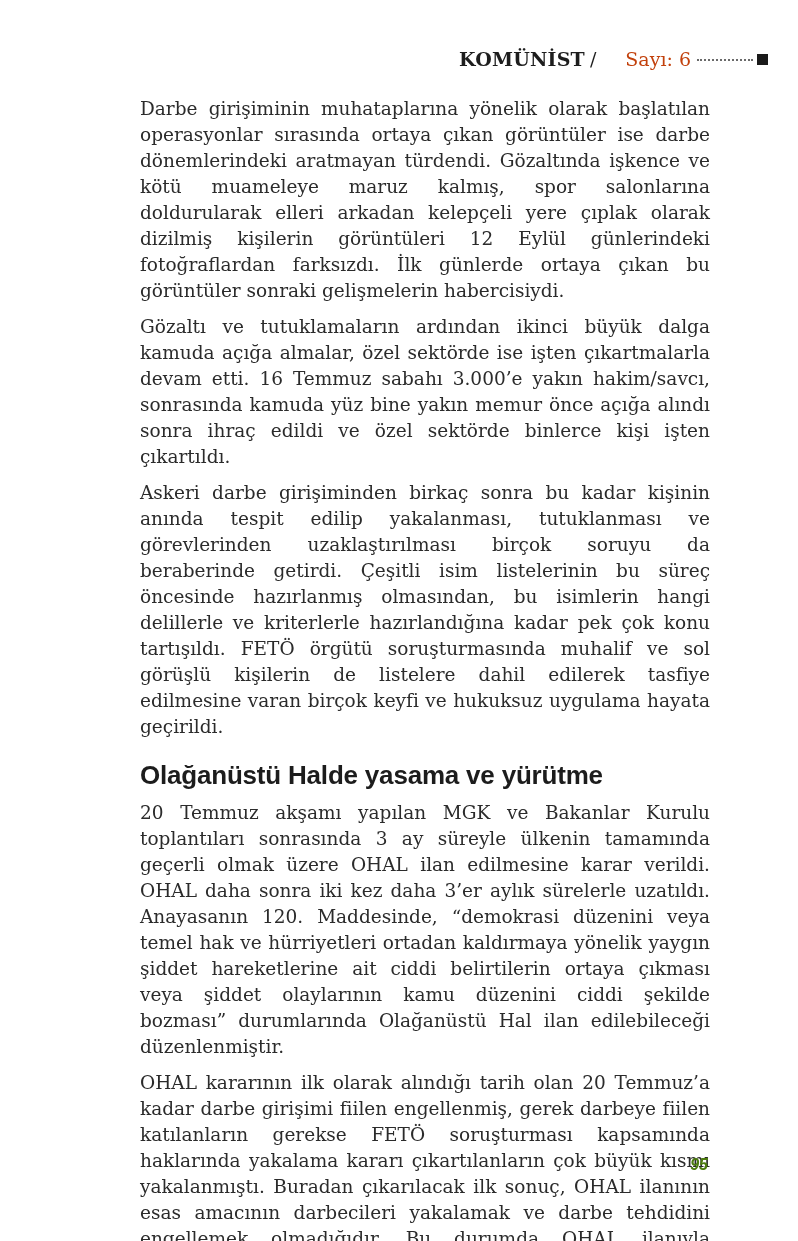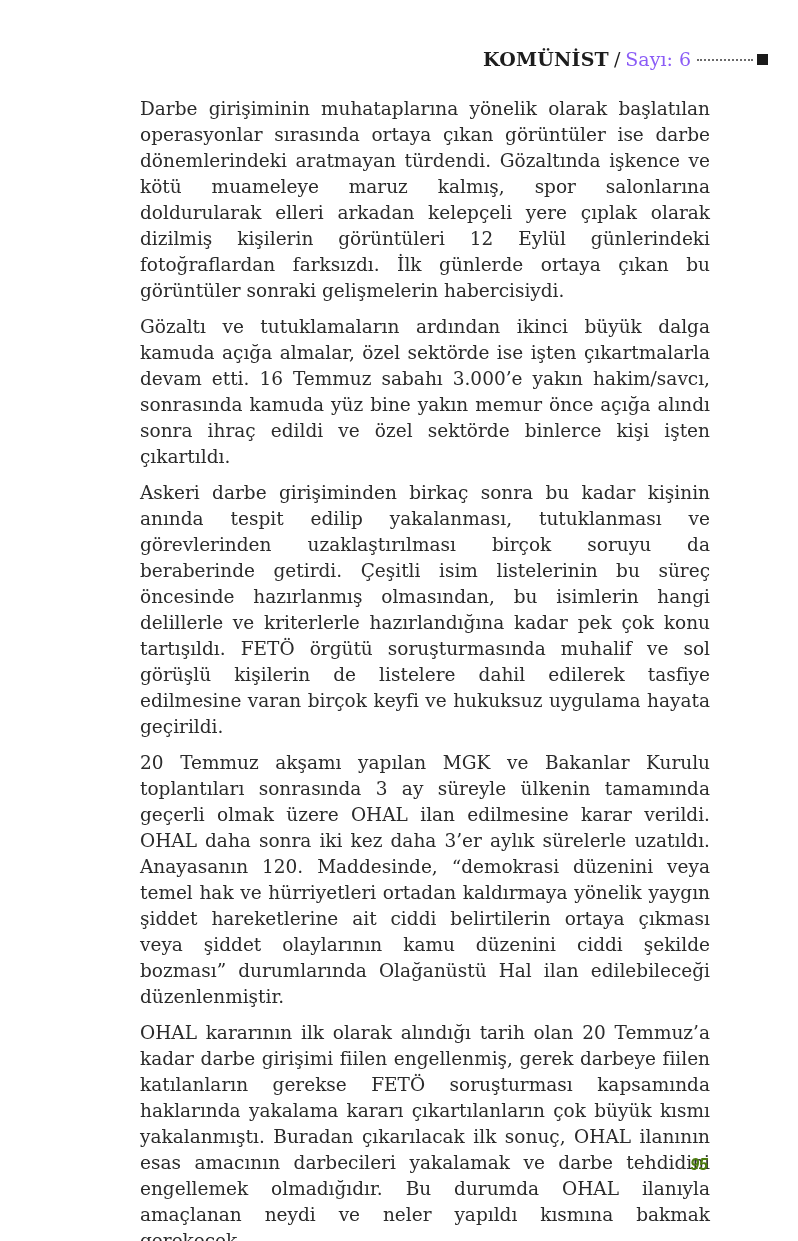--- a/index.html
+++ b/index.html
@@ -31,21 +31,22 @@
     color: #1d1d1d;
     letter-spacing: 0.2px;
   }
   .running-header .sep {
     font-size: 19px;
     color: #1d1d1d;
     padding: 0 5px;
   }
   .running-header .issue {
     font-size: 19px;
-    color: #8b5cf6;
+    color: #c2410c;
+    margin-left: 24px;
   }
   .running-header .dotted-leader {
     width: 56px;
     height: 0;
     border-top: 2px dotted #6a6a6a;
     margin: 2px 4px 0 6px;
   }
   .running-header .end-square {
     width: 11px;
     height: 11px;
@@ -101,20 +102,21 @@
     <span class="issue">Sayı: 6</span>
     <span class="dotted-leader"></span>
     <span class="end-square"></span>
   </div>
 
   <div class="content">
     <p class="body-paragraph" lang="tr">Darbe girişiminin muhataplarına yönelik olarak başlatılan operasyonlar sırasında ortaya çıkan görüntüler ise darbe dönemlerindeki aratmayan türdendi. Gözaltında işkence ve kötü muameleye maruz kalmış, spor salonlarına doldurularak elleri arkadan kelepçeli yere çıplak olarak dizilmiş kişilerin görüntüleri 12 Eylül günlerindeki fotoğraflardan farksızdı. İlk günlerde ortaya çıkan bu görüntüler sonraki gelişmelerin habercisiydi.</p>
     <p class="body-paragraph" lang="tr">Gözaltı ve tutuklamaların ardından ikinci büyük dalga kamuda açığa almalar, özel sektörde ise işten çıkartmalarla devam etti. 16 Temmuz sabahı 3.000’e yakın hakim/savcı, sonrasında kamuda yüz bine yakın memur önce açığa alındı sonra ihraç edildi ve özel sektörde binlerce kişi işten çıkartıldı.</p>
     <p class="body-paragraph" lang="tr">Askeri darbe girişiminden birkaç sonra bu kadar kişinin anında tespit edilip yakalanması, tutuklanması ve görevlerinden uzaklaştırılması birçok soruyu da beraberinde getirdi. Çeşitli isim listelerinin bu süreç öncesinde hazırlanmış olmasından, bu isimlerin hangi delillerle ve kriterlerle hazırlandığına kadar pek çok konu tartışıldı. FETÖ örgütü soruşturmasında muhalif ve sol görüşlü kişilerin de listelere dahil edilerek tasfiye edilmesine varan birçok keyfi ve hukuksuz uygulama hayata geçirildi.</p>
 
+    <h2 class="section-heading">Olağanüstü Halde yasama ve yürütme</h2>
 
     <p class="body-paragraph" lang="tr">20 Temmuz akşamı yapılan MGK ve Bakanlar Kurulu toplantıları sonrasında 3 ay süreyle ülkenin tamamında geçerli olmak üzere OHAL ilan edilmesine karar verildi. OHAL daha sonra iki kez daha 3’er aylık sürelerle uzatıldı. Anayasanın 120. Maddesinde, “demokrasi düzenini veya temel hak ve hürriyetleri ortadan kaldırmaya yönelik yaygın şiddet hareketlerine ait ciddi belirtilerin ortaya çıkması veya şiddet olaylarının kamu düzenini ciddi şekilde bozması” durumlarında Olağanüstü Hal ilan edilebileceği düzenlenmiştir.</p>
     <p class="body-paragraph" lang="tr">OHAL kararının ilk olarak alındığı tarih olan 20 Temmuz’a kadar darbe girişimi fiilen engellenmiş, gerek darbeye fiilen katılanların gerekse FETÖ soruşturması kapsamında haklarında yakalama kararı çıkartılanların çok büyük kısmı yakalanmıştı. Buradan çıkarılacak ilk sonuç, OHAL ilanının esas amacının darbecileri yakalamak ve darbe tehdidini engellemek olmadığıdır. Bu durumda OHAL ilanıyla amaçlanan neydi ve neler yapıldı kısmına bakmak gerekecek.</p>
   </div>
 
   <div class="page-number">95</div>
 
 </div>
 
 </body></html>

